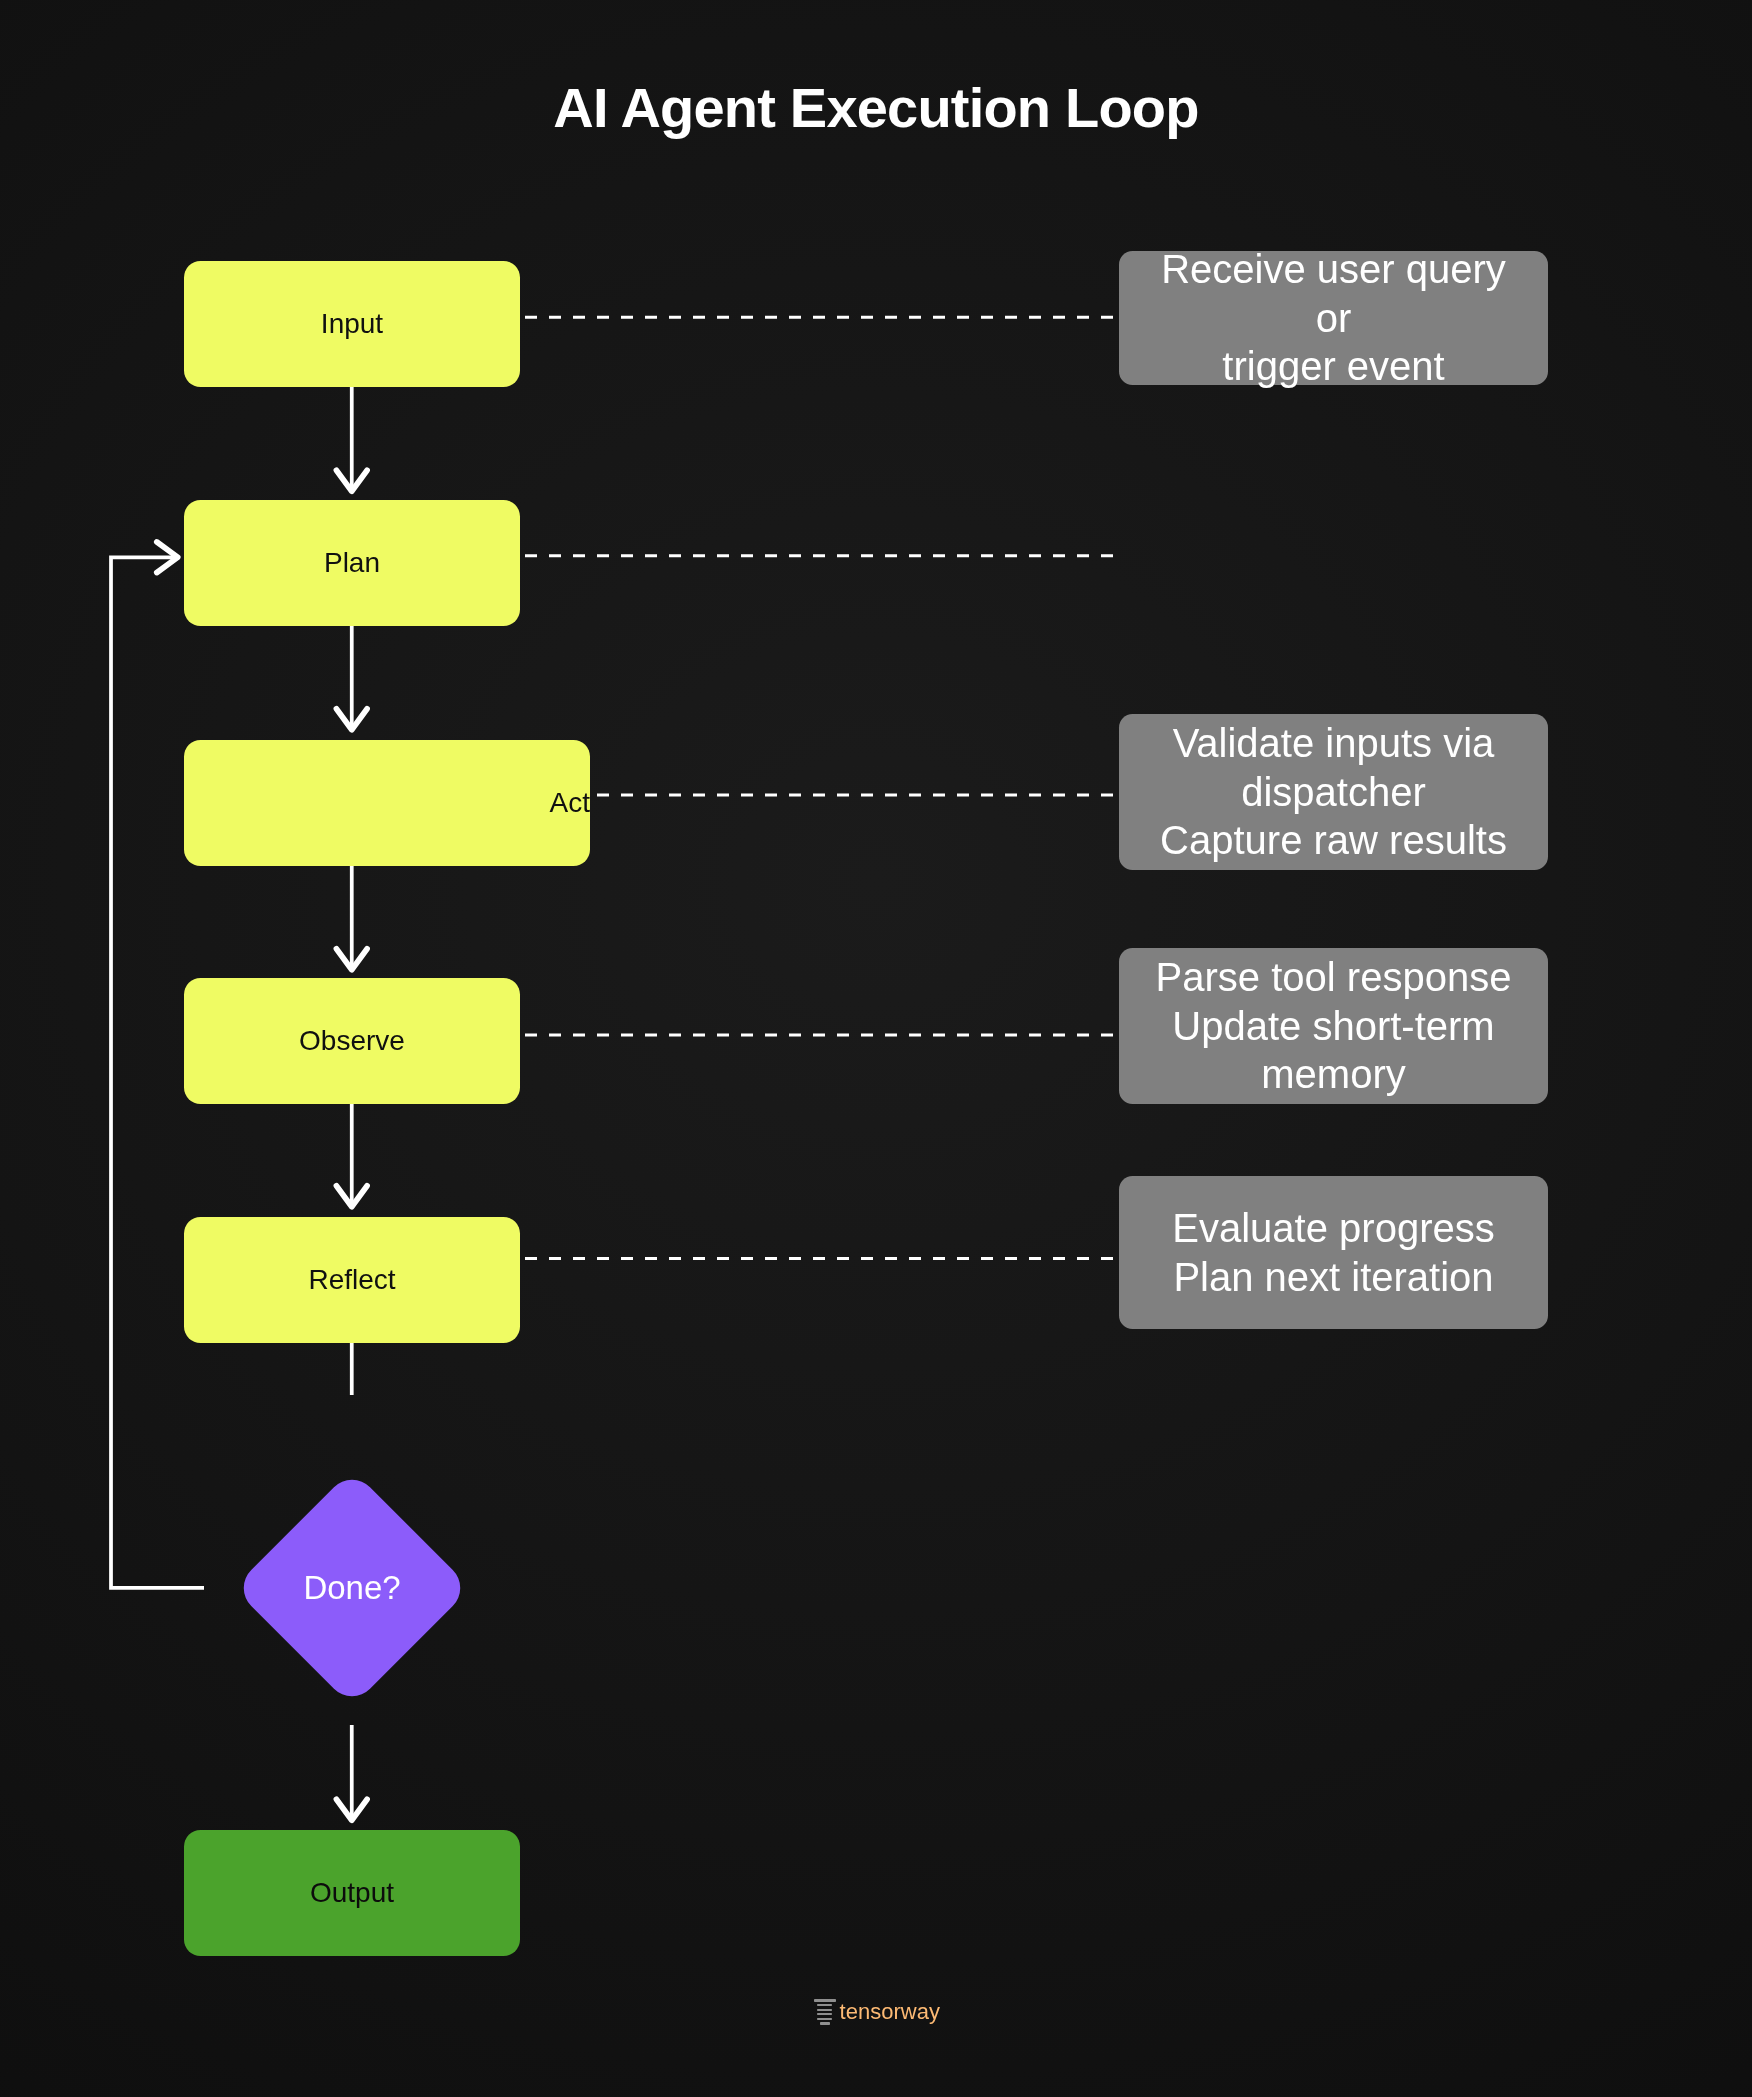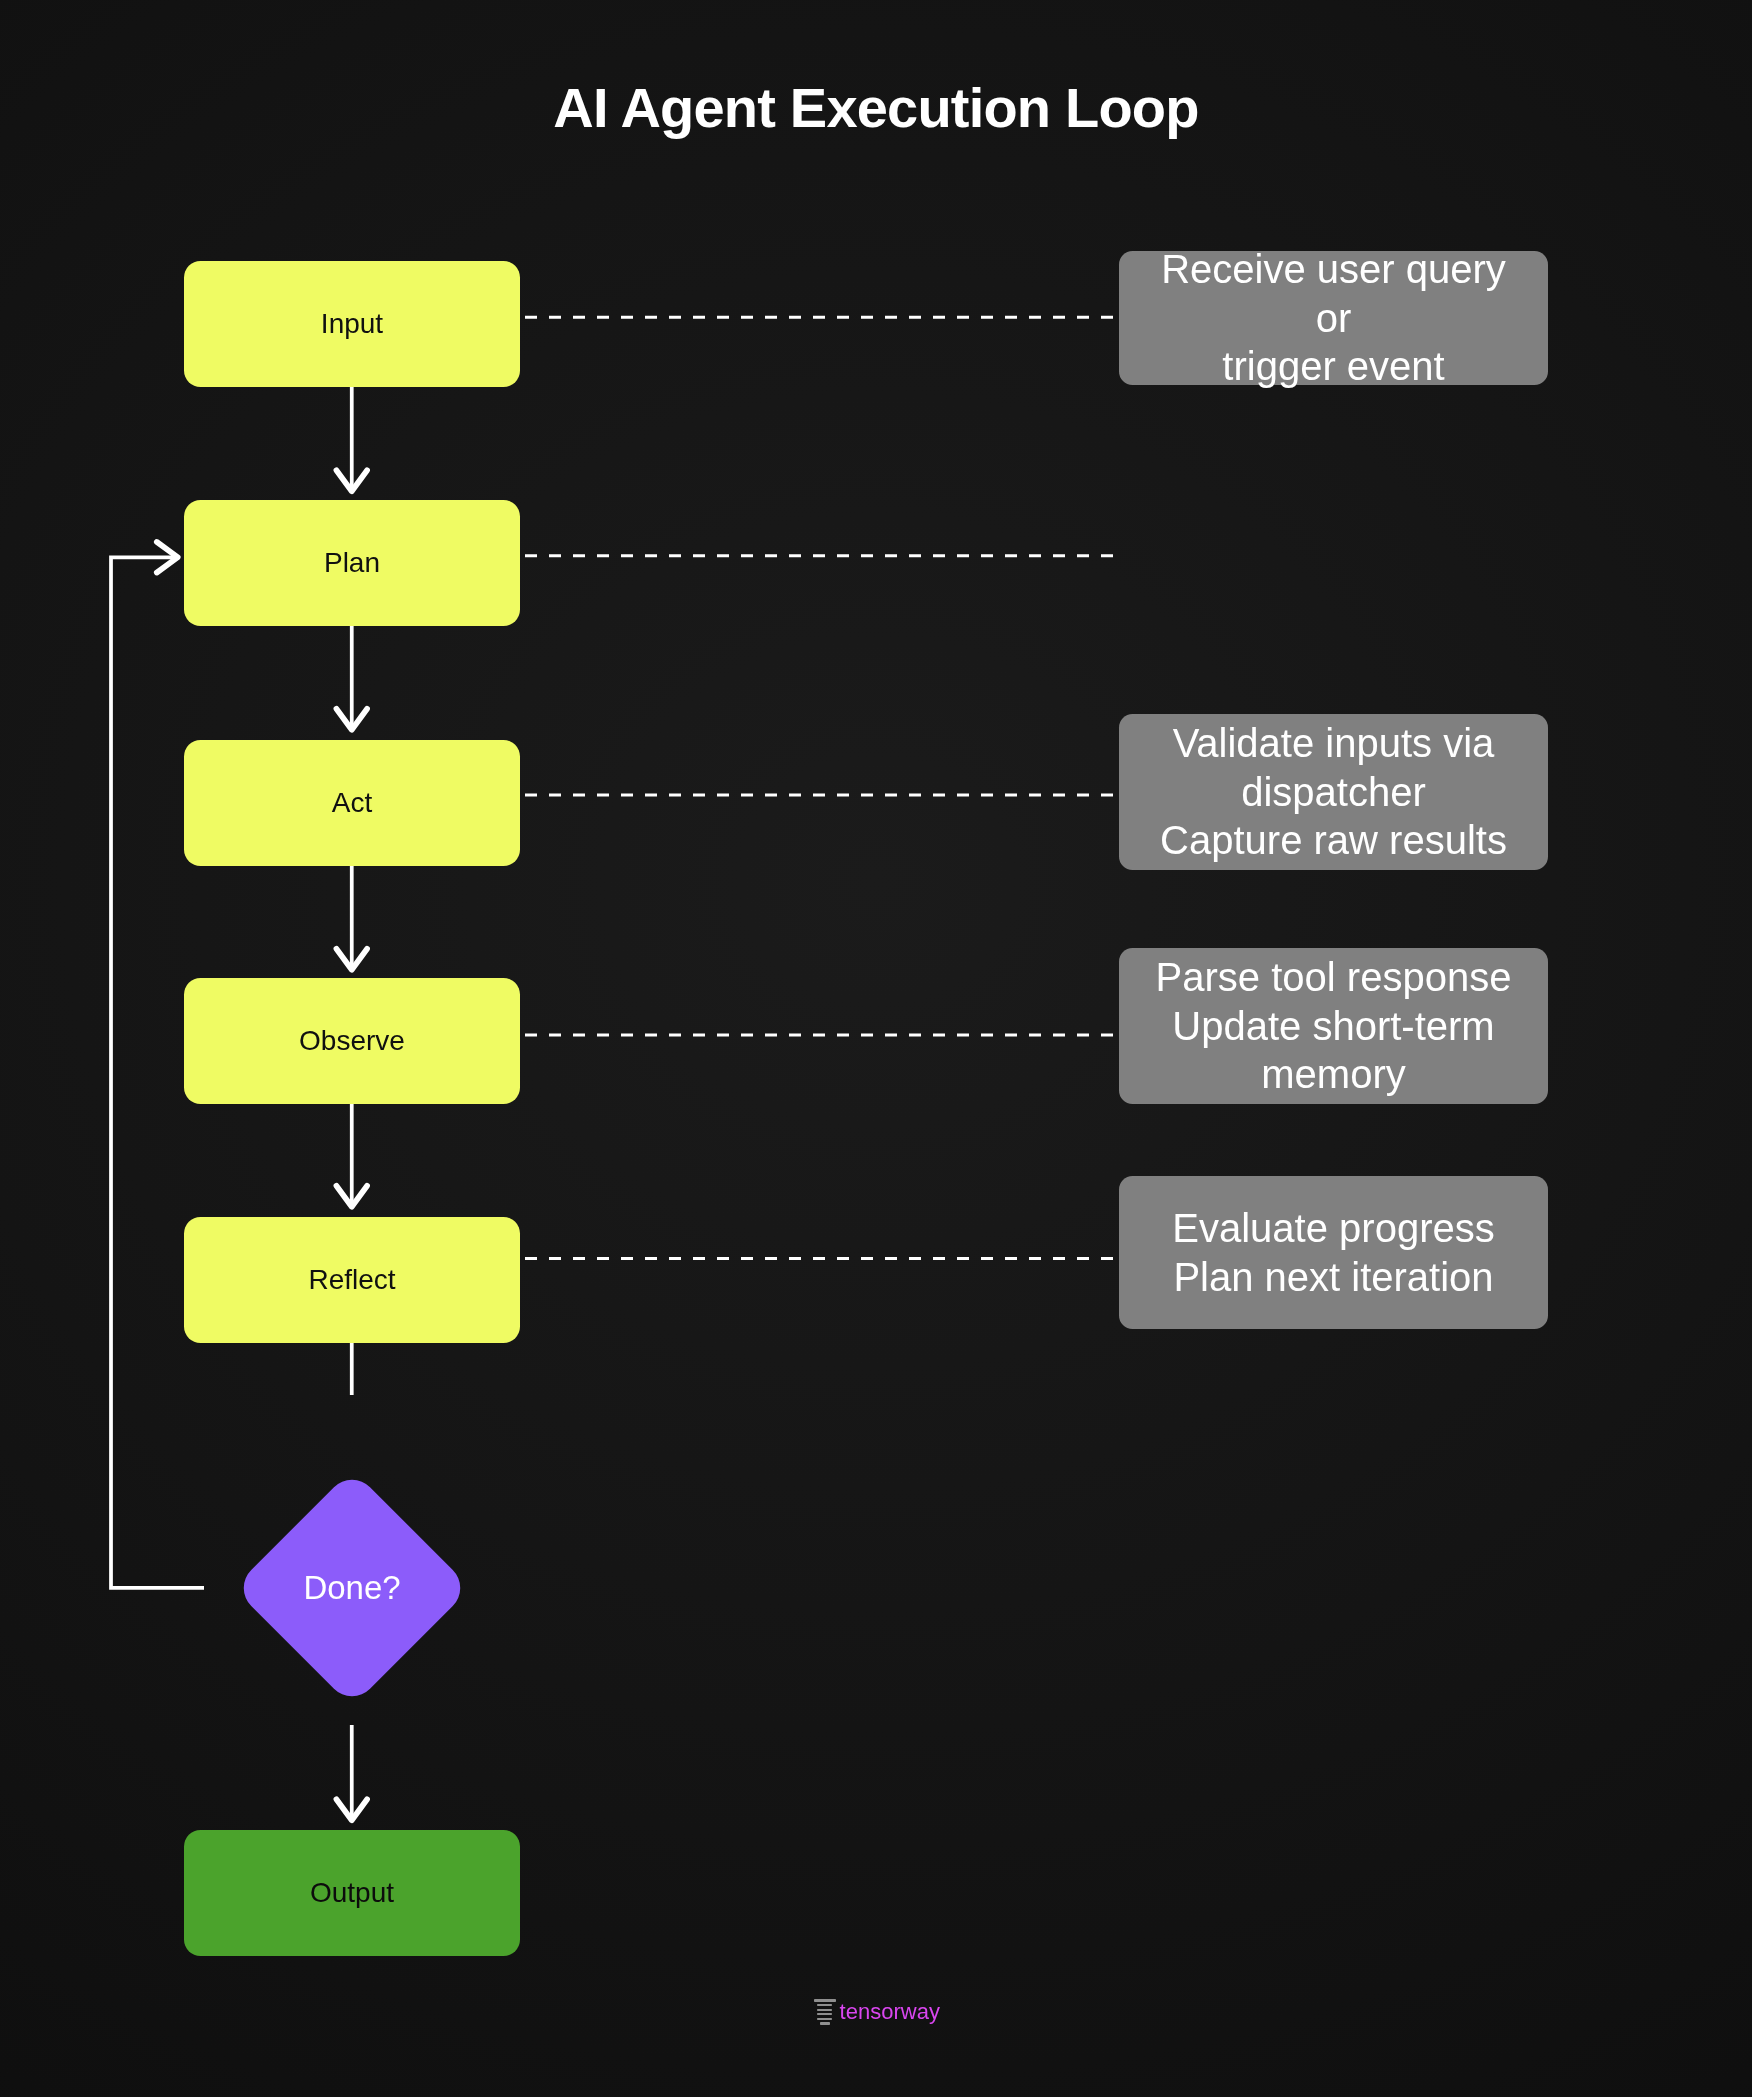--- a/index.html
+++ b/index.html
@@ -102,21 +102,21 @@
   
   .watermark {
     position: absolute;
     left: 0;
     top: 1999px;
     width: 1752px;
     display: flex;
     align-items: center;
     justify-content: center;
     gap: 2px;
-    color: #d946ef;
+    color: #fdba74;
     font-size: 22px;
   }
   .wm-logo {
     display: inline-flex;
     flex-direction: column;
     align-items: center;
     gap: 2.3px;
     width: 25.5px;
   }
   .wm-logo i {
@@ -168,21 +168,21 @@
   <div class="title">AI Agent Execution Loop</div>
 
   <div class="node node-step" style="left:184px; top:261px; width:336px; height:126px;">
     <span>Input</span>
   </div>
 
   <div class="node node-step" style="left:184px; top:500px; width:336px; height:126px;">
     <span>Plan</span>
   </div>
 
-  <div class="node node-step" style="left:184px; top:740px; width:336px; height:126px;">
+  <div class="node node-step" style="left:184px; top:740px; width:406px; height:126px;justify-content:flex-end;">
     <span>Act</span>
   </div>
 
   <div class="node node-step" style="left:184px; top:978px; width:336px; height:126px;">
     <span>Observe</span>
   </div>
 
   <div class="node node-step" style="left:184px; top:1217px; width:336px; height:126px;">
     <span>Reflect</span>
   </div>

